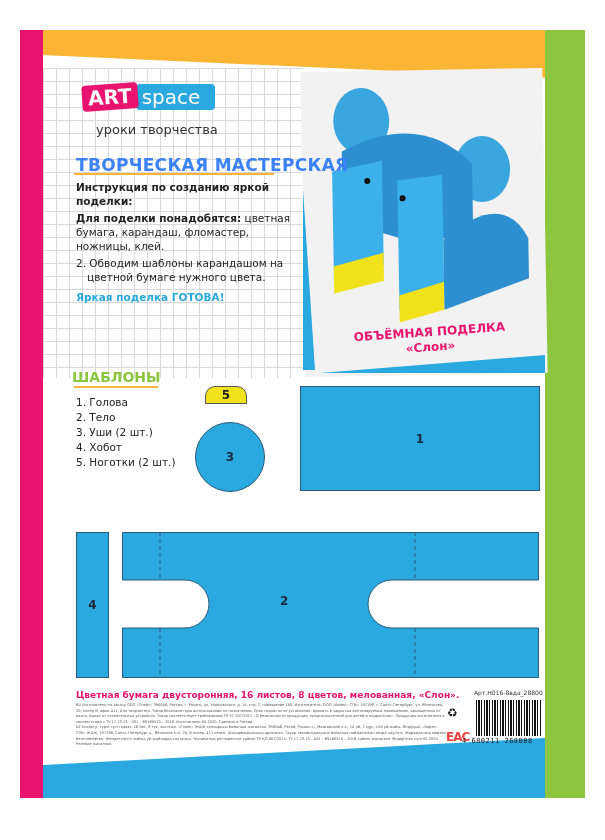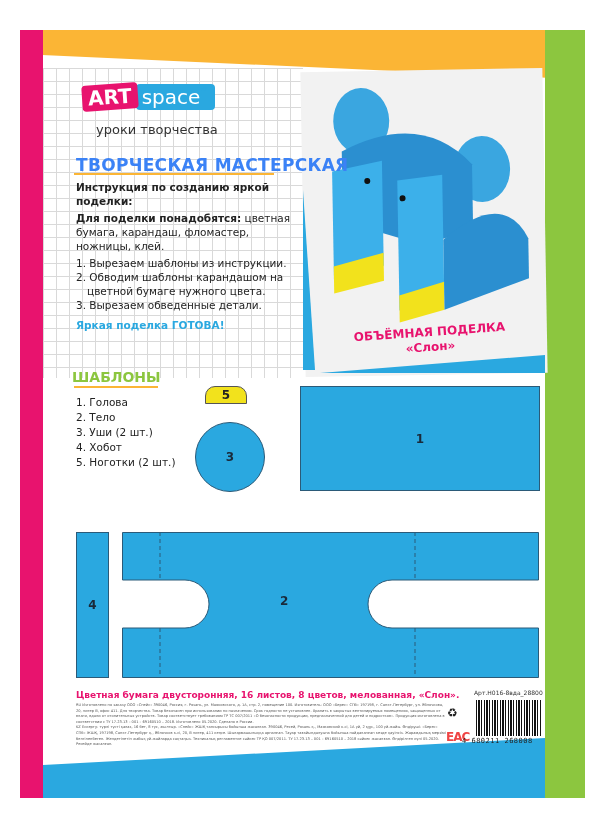--- a/index.html
+++ b/index.html
@@ -88,23 +88,21 @@
 </div>
 <div class="subtitle">уроки творчества</div>
 
 <div class="heading">ТВОРЧЕСКАЯ МАСТЕРСКАЯ</div>
 <div class="heading-line"></div>
 
 <div class="body-text">
   <p><b>Инструкция по созданию яркой поделки:</b></p>
   <p><b>Для поделки понадобятся:</b><span> цветная бумага, карандаш, фломастер, ножницы, клей.</span></p>
   <ol>
-    <li>1. Вырезаем шаблоны из инструкции.</li>
     <li>2. Обводим шаблоны карандашом на цветной бумаге нужного цвета.</li>
-    <li>3. Вырезаем обведенные детали.</li>
   </ol>
   <div class="ready">Яркая поделка ГОТОВА!</div>
 </div>
 
 <div class="photo-caption">
   <div>ОБЪЁМНАЯ ПОДЕЛКА</div>
   <div>«Слон»</div>
 </div>
 
 <div class="templates-title">ШАБЛОНЫ</div>

